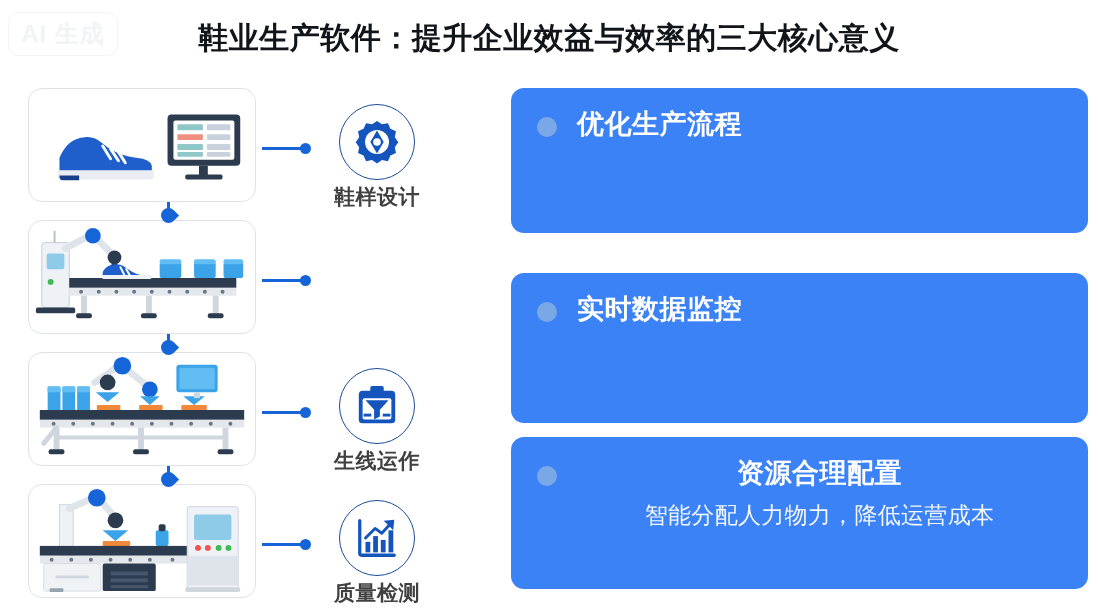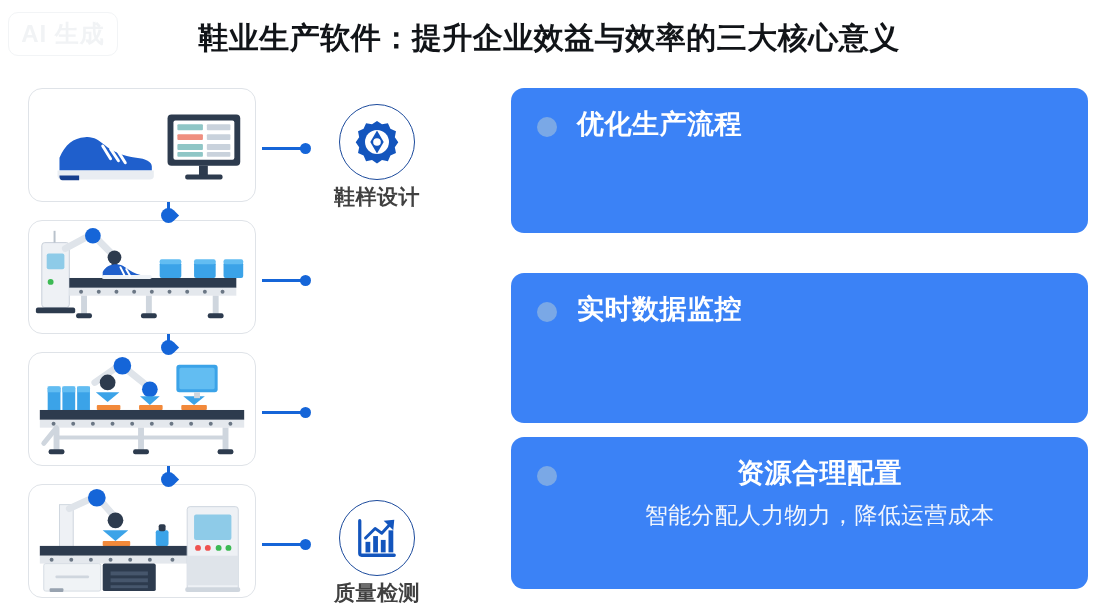--- a/index.html
+++ b/index.html
@@ -296,20 +296,33 @@
         <path d="M24 2 l5.2 3.6 6.2-1.2 2.6 5.8 5.8 2.6-1.2 6.2 3.6 5.2-3.6 5.2 1.2 6.2-5.8 2.6-2.6 5.8-6.2-1.2-5.2 3.6-5.2-3.6-6.2 1.2-2.6-5.8-5.8-2.6 1.2-6.2-3.6-5.2 3.6-5.2-1.2-6.2 5.8-2.6 2.6-5.8 6.2 1.2z" fill="#1355bd"></path>
         <circle cx="24" cy="24" r="12.5" fill="#ffffff"></circle>
         <path d="M24 12 L31 24 L24 36 L17 24 Z" fill="#1355bd"></path>
         <circle cx="24" cy="24" r="4" fill="#ffffff"></circle>
       </svg>
     </div>
     <div class="icon-label">鞋样设计</div>
   </div>
 
 
+  <div class="icon-item" style="top:368px;">
+    <div class="icon-ring">
+      <svg width="46" height="46" viewBox="0 0 48 48">
+        <rect x="17" y="3" width="14" height="7" rx="2" fill="#1355bd"></rect>
+        <rect x="5" y="8" width="38" height="34" rx="4" fill="#1355bd"></rect>
+        <rect x="9" y="16" width="30" height="22" rx="2" fill="#ffffff"></rect>
+        <path d="M12 18 L36 18 L27 28 L27 35 L21 38 L21 28 Z" fill="#1355bd"></path>
+        <rect x="10" y="32" width="8" height="3" fill="#1355bd"></rect>
+        <rect x="30" y="32" width="8" height="3" fill="#1355bd"></rect>
+      </svg>
+    </div>
+    <div class="icon-label">生线运作</div>
+  </div>
 
   <div class="icon-item" style="top:500px;">
     <div class="icon-ring">
       <svg width="46" height="46" viewBox="0 0 48 48">
         <path d="M6 6 v34 a2 2 0 0 0 2 2 h34" stroke="#1355bd" stroke-width="3.4" fill="none" stroke-linecap="round"></path>
         <rect x="12" y="28" width="5" height="11" fill="#1355bd"></rect>
         <rect x="20" y="22" width="5" height="17" fill="#1355bd"></rect>
         <rect x="28" y="26" width="5" height="13" fill="#1355bd"></rect>
         <rect x="36" y="16" width="5" height="23" fill="#1355bd"></rect>
         <path d="M12 24 L22 14 L29 19 L40 7" stroke="#1355bd" stroke-width="3" fill="none" stroke-linecap="round" stroke-linejoin="round"></path>

